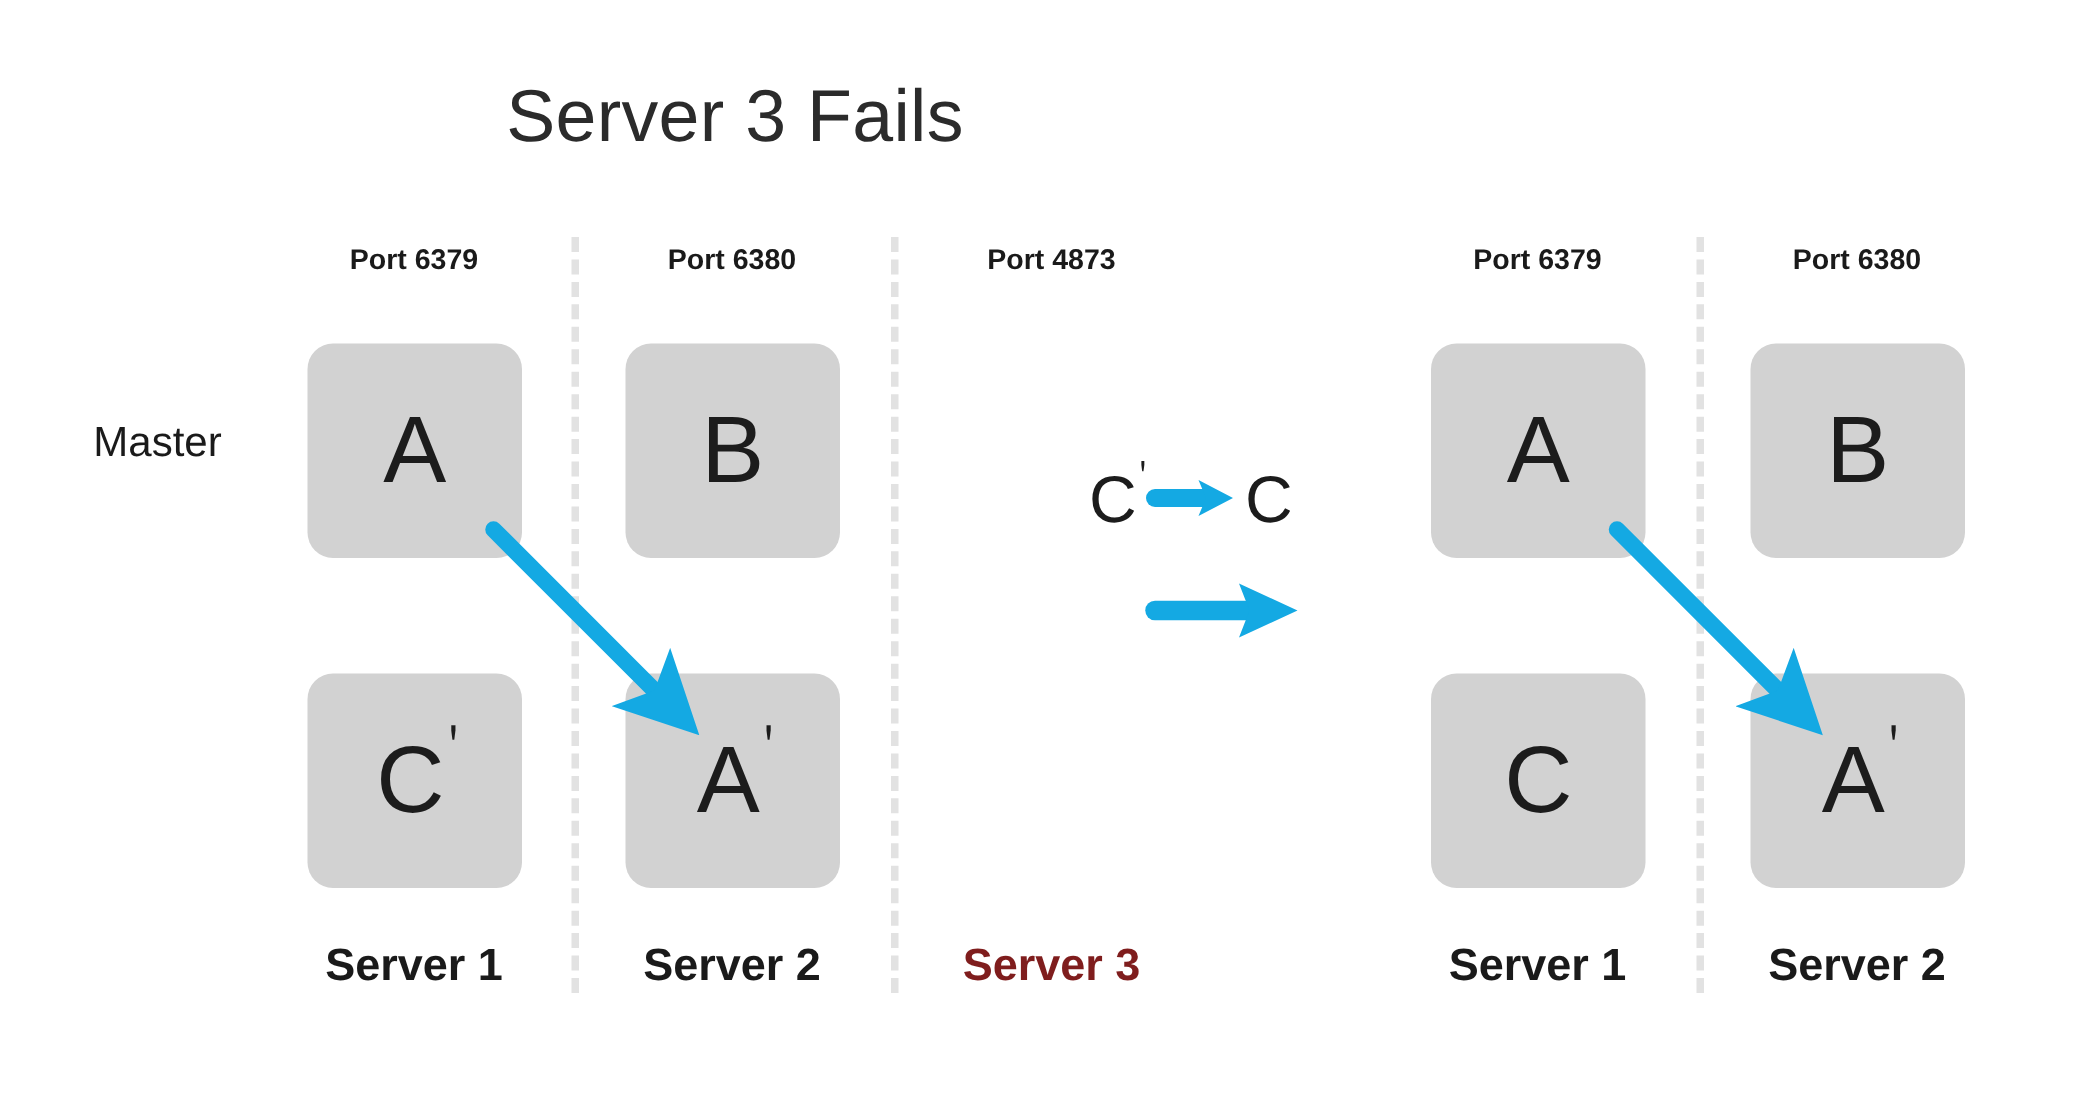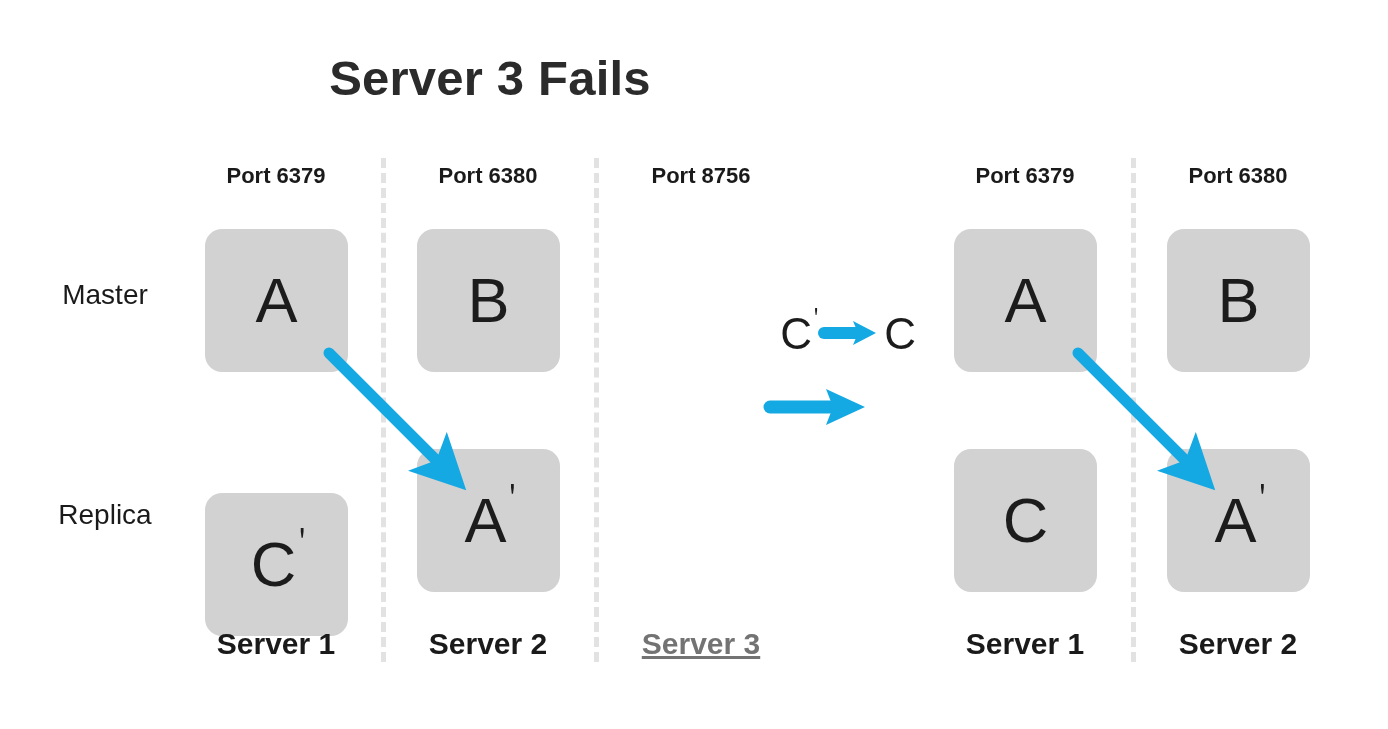--- a/index.html
+++ b/index.html
@@ -21,21 +21,21 @@
   }
 
   
   .diagram-title {
     position: absolute;
     left: 0;
     top: 50px;
     width: 980px;
     text-align: center;
     font-size: 49px;
-    font-weight: 700;
+    font-weight: 400;
     letter-spacing: 0.2px;
     color: #2b2b2b;
     line-height: 1.15;
     white-space: nowrap;
   }
 
   
   .row-label {
     position: absolute;
     font-size: 28px;
@@ -46,38 +46,38 @@
   }
   .row-label.master  { left: 30px; top: 279px; width: 150px; }
   .row-label.replica { left: 30px; top: 499px; width: 150px; }
 
   
   .port-label {
     position: absolute;
     top: 163px;
     width: 190px;
     text-align: center;
-    font-size: 22px;
+    font-size: 19px;
     font-weight: 700;
     color: #1a1a1a;
     white-space: nowrap;
   }
 
   
   .server-label {
     position: absolute;
     top: 627px;
     width: 190px;
     text-align: center;
     font-size: 30px;
     font-weight: 700;
     color: #1a1a1a;
     white-space: nowrap;
   }
-  .server-label.failed { color: #737373; text-decoration: underline; }
+  .server-label.failed { color: #7f1d1d; }
 
   
   .node-box {
     position: absolute;
     width: 143px;
     height: 143px;
     background: #d2d2d2;
     border-radius: 17px;
     display: flex;
     align-items: center;
@@ -112,21 +112,21 @@
 
   
   .transition {
     position: absolute;
     left: 726px;
     top: 304px;
     width: 190px;
     height: 60px;
     display: flex;
     align-items: center;
-    justify-content: flex-end;
+    justify-content: flex-start;
   }
   .transition .label {
     font-size: 44px;
     font-weight: 400;
     color: #1c1c1c;
     line-height: 1;
     white-space: nowrap;
     position: relative;
   }
   .transition .label .prime {
@@ -153,45 +153,44 @@
   svg { display: block; overflow: visible; }
 </style>
 </head>
 <body>
 
 <div id="canvas">
 
   <div class="diagram-title">Server 3 Fails</div>
 
   <div class="row-label master">Master</div>
-  <div class="row-label replica">Replica</div>
 
   <div class="divider" style="left:381px; top:158px; height:504px;"></div>
   <div class="divider" style="left:594px; top:158px; height:504px;"></div>
   <div class="divider" style="left:1131px; top:158px; height:504px;"></div>
 
   <div class="port-label" style="left:181px;">Port 6379</div>
   <div class="node-box" style="left:205px; top:229px;">
     <span class="node-text"><span>A</span><sup class="prime"></sup></span>
   </div>
-  <div class="node-box" style="left:205px; top:449px;margin-top:44px;">
+  <div class="node-box" style="left:205px; top:449px;">
     <span class="node-text"><span>C</span><sup class="prime">ꞌ</sup></span>
   </div>
   <div class="server-label" style="left:181px;">Server 1</div>
 
   <div class="port-label" style="left:393px;">Port 6380</div>
   <div class="node-box" style="left:417px; top:229px;">
     <span class="node-text"><span>B</span><sup class="prime"></sup></span>
   </div>
   <div class="node-box" style="left:417px; top:449px;">
     <span class="node-text"><span>A</span><sup class="prime">ꞌ</sup></span>
   </div>
   <div class="server-label" style="left:393px;">Server 2</div>
 
-  <div class="port-label" style="left:606px;">Port 8756</div>
+  <div class="port-label" style="left:606px;">Port 4873</div>
   <div class="server-label failed" style="left:606px;">Server 3</div>
 
   <svg style="position:absolute; left:0; top:0;" width="1388" height="729">
     <defs>
       <marker id="ah1" markerWidth="5" markerHeight="5" refX="2.4" refY="2.5" orient="auto">
         <path d="M0,0 L5,2.5 L0,5 L1.15,2.5 Z" fill="#14A9E3"></path>
       </marker>
     </defs>
     <line x1="329" y1="353" x2="446" y2="470" stroke="#14A9E3" stroke-width="11" stroke-linecap="round" marker-end="url(#ah1)"></line>
   </svg>

